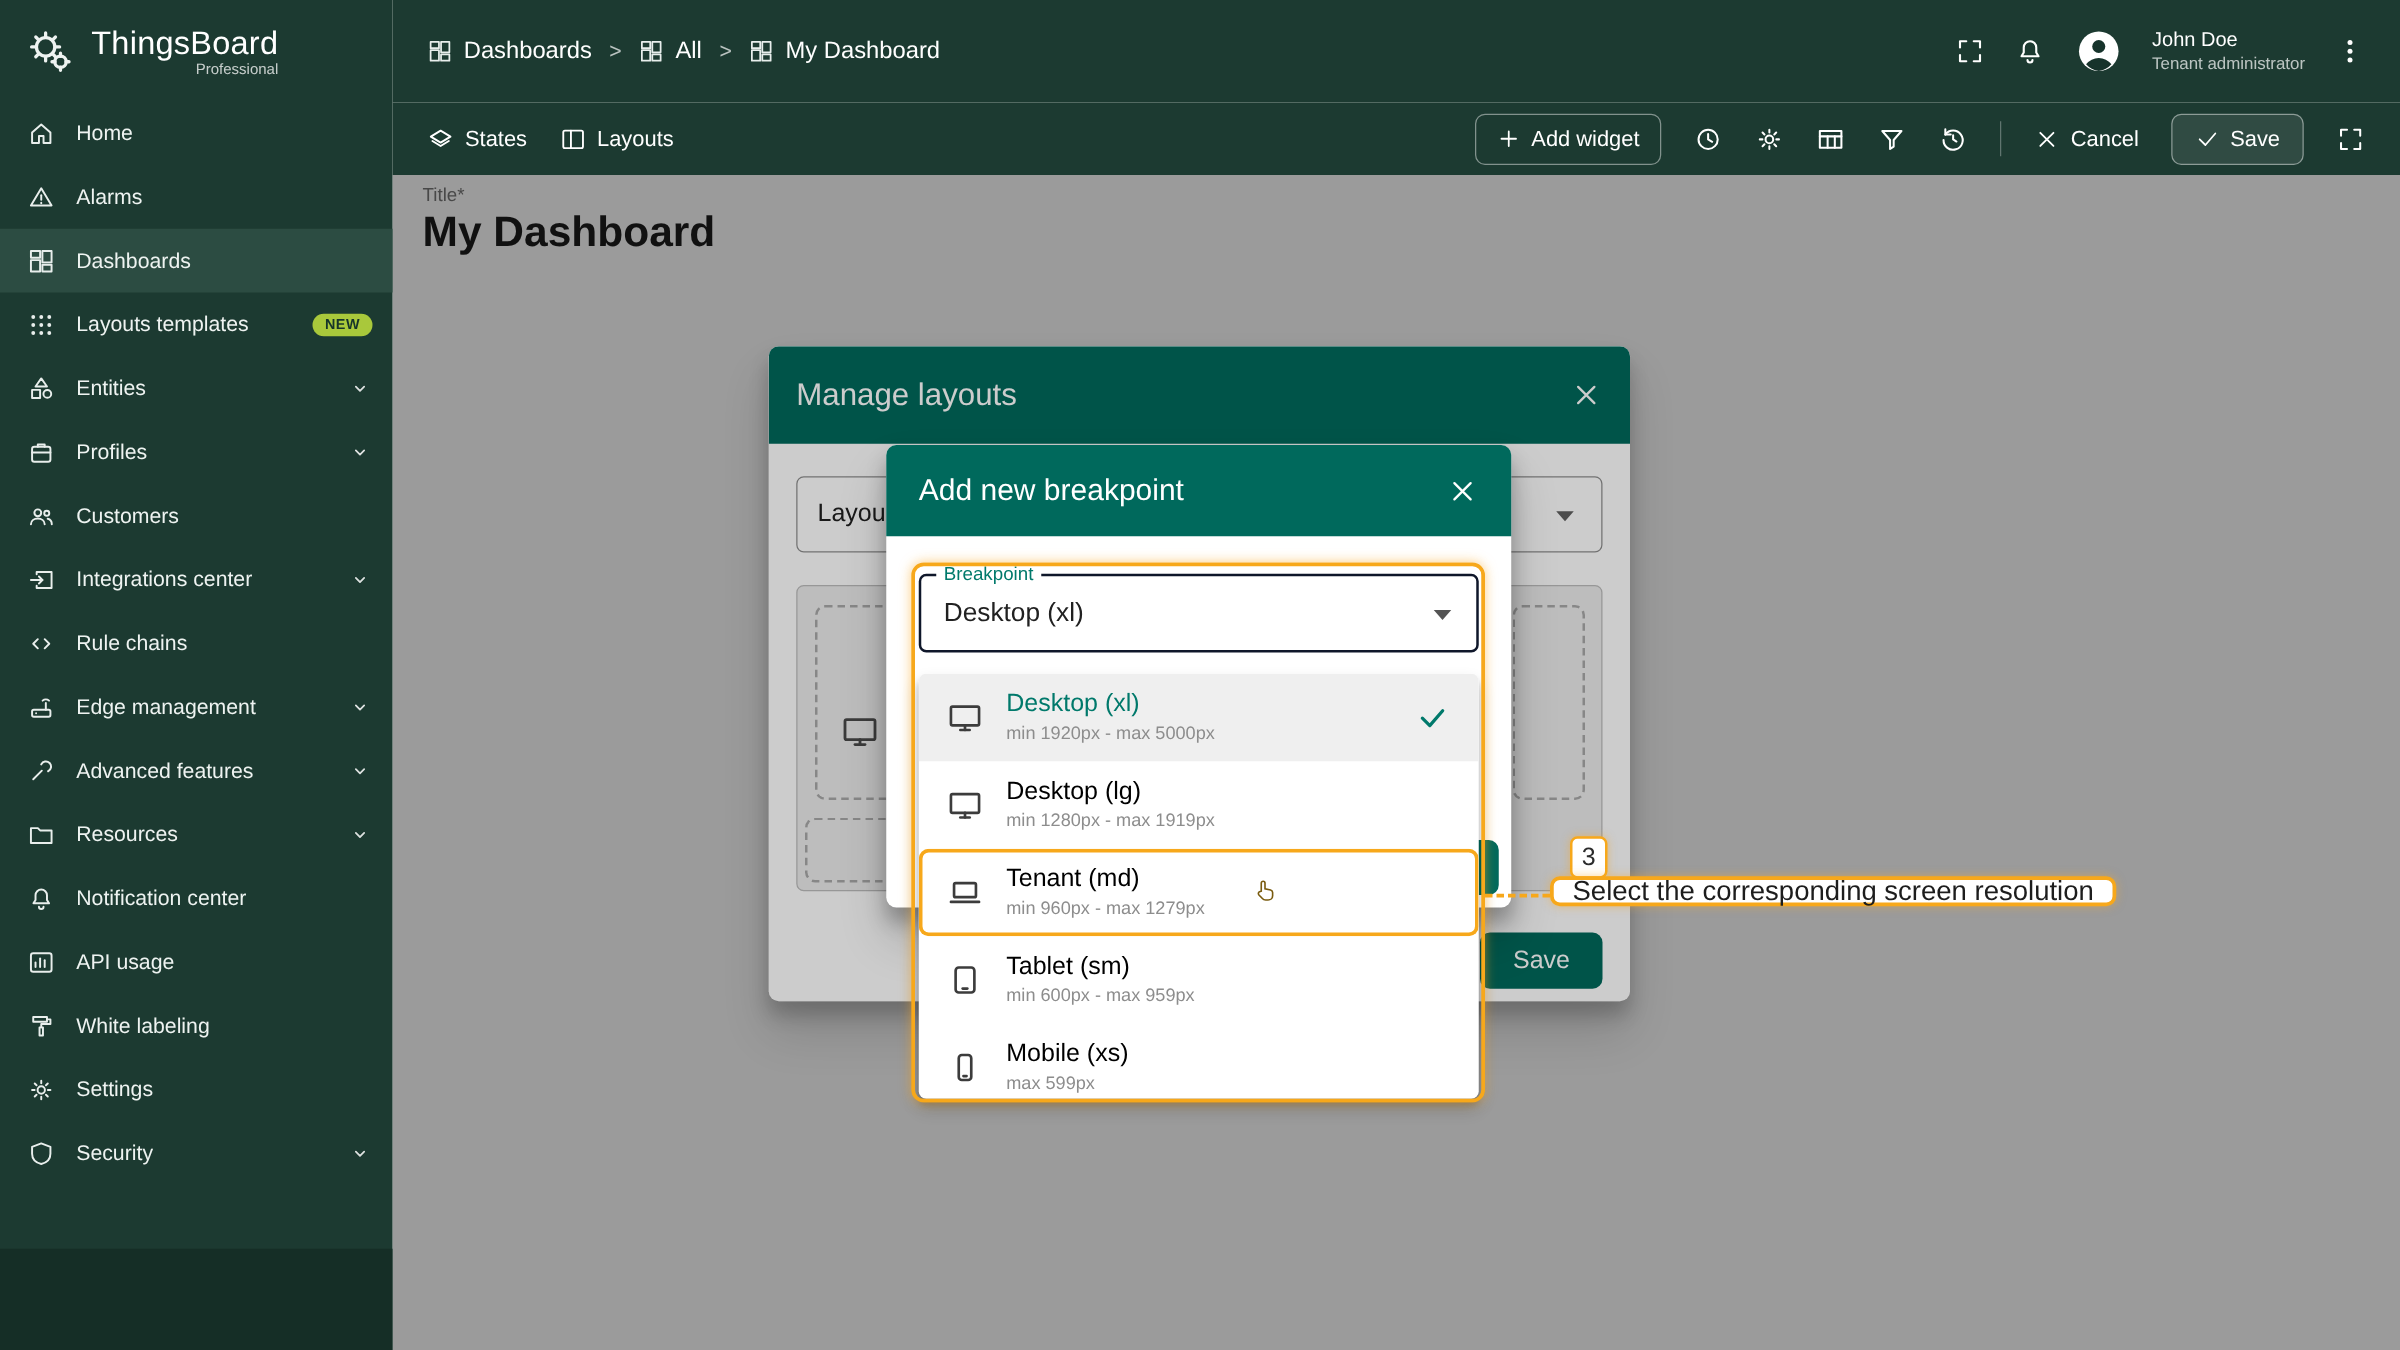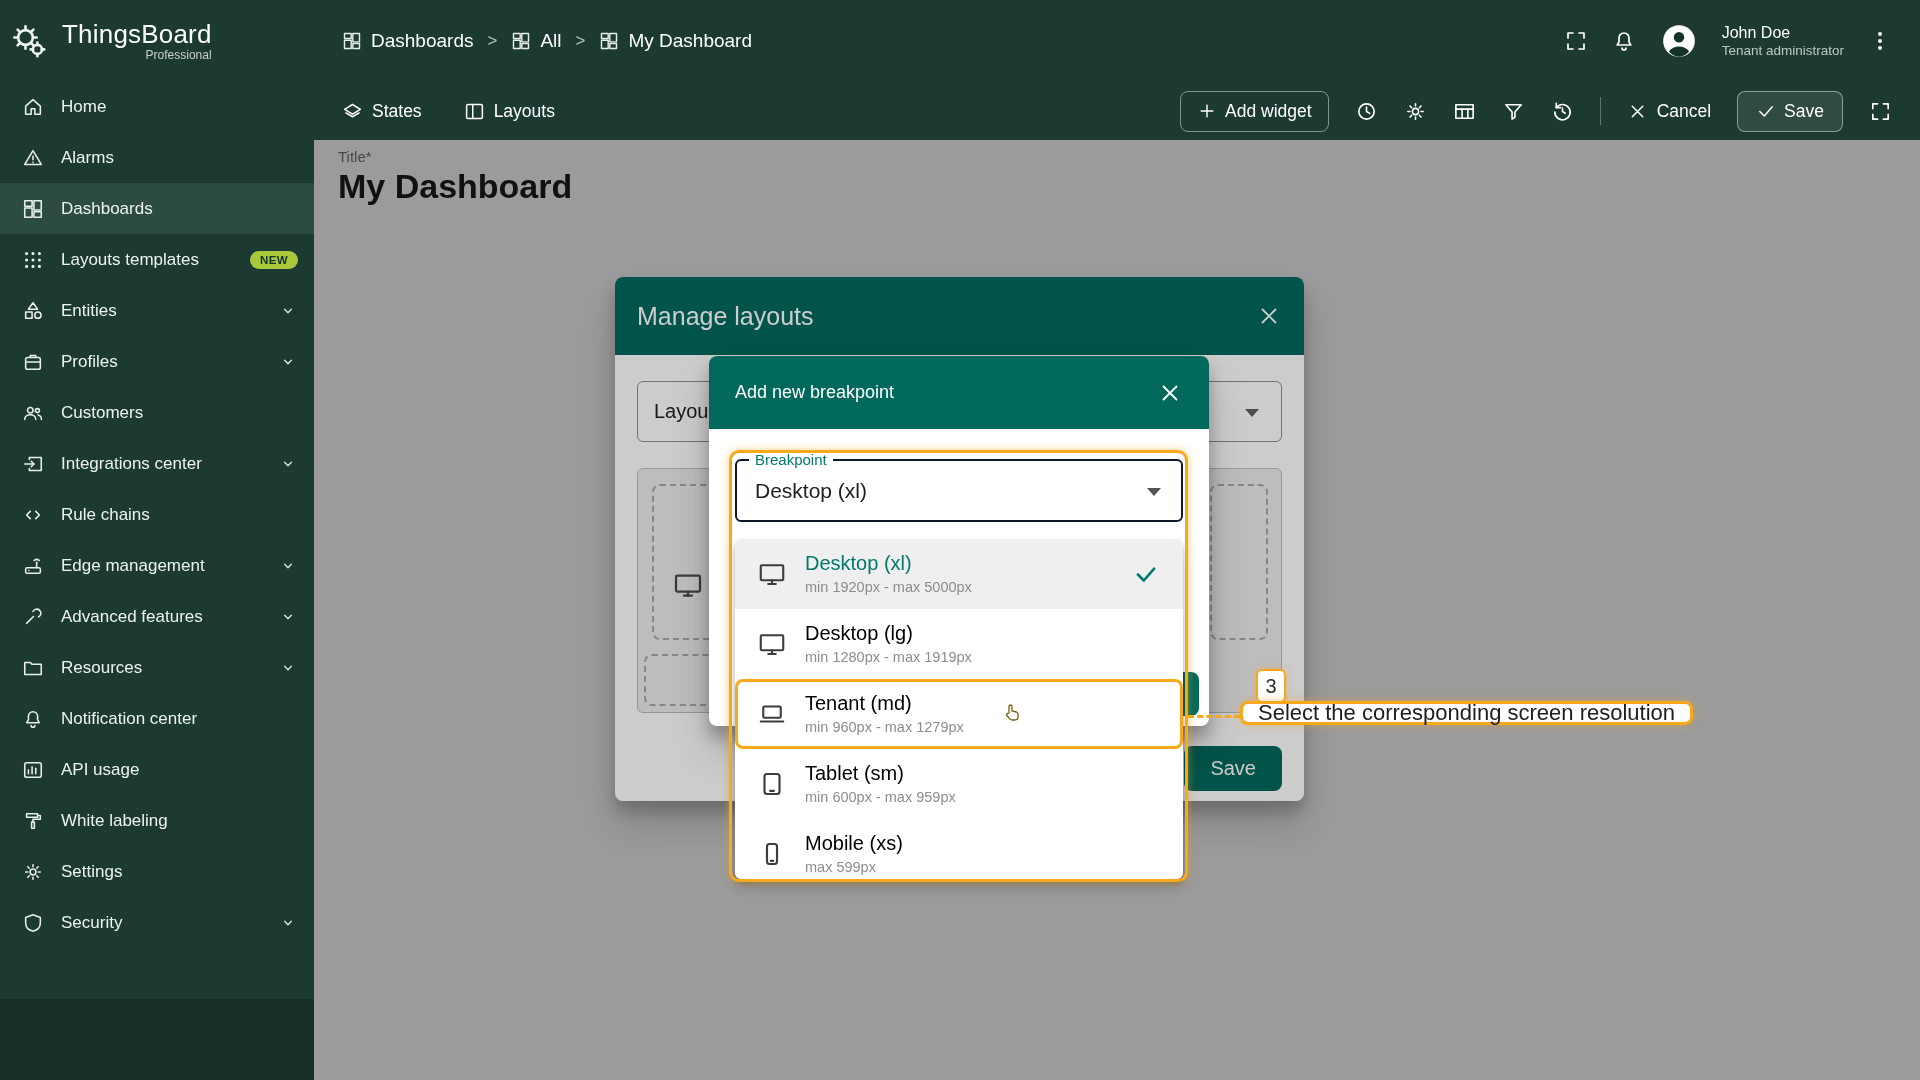--- a/index.html
+++ b/index.html
@@ -8,21 +8,21 @@
     font-family: "Liberation Sans", "DejaVu Sans", sans-serif;
     background: #fafafa; position: relative; cursor: default;
   }
   .ic { fill: none; stroke: currentColor; stroke-width: 1.7; stroke-linecap: round; stroke-linejoin: round; }
 
   
   .sidebar {
     position: absolute; left: 0; top: 0; width: 314px; height: 1080px;
     background: #1c3a31; color: #eef3f1; z-index: 10; display: flex; flex-direction: column;
   }
-  .logo-row { height: 81px; display: flex; align-items: center; gap: 12px; padding: 0 8px; flex: none; }
+  .logo-row { height: 81px; display: flex; align-items: center; gap: 12px; padding: 0 19px; flex: none; }
   .logo-text { display: flex; flex-direction: column; }
   .logo-name { font-size: 26px; font-weight: 500; color: #fff; letter-spacing: .2px; }
   .logo-edition { font-size: 12px; color: rgba(255,255,255,.75); align-self: flex-end; margin-top: -2px; }
   .nav { flex: none; }
   .nav-item { display: flex; align-items: center; height: 51px; padding: 0 16px 0 22px; gap: 17px; font-size: 17px; }
   .nav-item.active { background: #2c4c42; }
   .nav-item svg.mi { width: 22px; height: 22px; flex: none; color: #e8eeec; }
   .nav-label { white-space: nowrap; }
   .chev { margin-left: auto; width: 20px; height: 20px; color: rgba(255,255,255,.85); flex: none; }
   .badge-new { margin-left: auto; background: #a9c83b; color: #15332a; font-size: 11.5px; font-weight: 700;
@@ -42,21 +42,21 @@
   .hdr-icon { width: 24px; height: 24px; color: #fff; }
   .user-block { display: flex; flex-direction: column; line-height: 1.25; }
   .user-name { font-size: 16px; color: #fff; }
   .user-role { font-size: 13.5px; color: rgba(255,255,255,.7); }
 
   
   .edit-toolbar {
     position: absolute; left: 314px; top: 82px; right: 0; height: 58px;
     background: #1c3a31; color: #fff; display: flex; align-items: center; padding: 0 28px; z-index: 9;
   }
-  .tb-left { display: flex; align-items: center; gap: 42px; justify-content: space-between; }
+  .tb-left { display: flex; align-items: center; gap: 26px; justify-content: space-between; }
   .tb-text-btn { display: flex; align-items: center; gap: 9px; font-size: 17.5px; color: #fff; background: none; border: none; font-family: inherit; }
   .tb-text-btn svg { width: 21px; height: 21px; }
   .tb-right { margin-left: auto; display: flex; align-items: center; gap: 26px; }
   .tb-outline-btn { display: flex; align-items: center; gap: 8px; padding: 9px 16px; font-size: 17.5px; color: #fff;
     background: transparent; border: 1px solid rgba(255,255,255,.45); border-radius: 8px; font-family: inherit; }
   .tb-save-btn { display: flex; align-items: center; gap: 8px; padding: 9px 18px; font-size: 17.5px; color: #fff;
     background: rgba(255,255,255,.09); border: 1px solid rgba(255,255,255,.45); border-radius: 8px; font-family: inherit; }
   .tb-icon { width: 23px; height: 23px; color: #fff; }
   .tb-divider { width: 1px; height: 28px; background: rgba(255,255,255,.3); }
 
@@ -98,21 +98,21 @@
     padding: 11px 26px; font-weight: 500; font-family: inherit; }
 
   
   .bp-dialog {
     position: absolute; left: 709px; top: 356px; width: 500px; height: 370px;
     background: #fff; border-radius: 8px; z-index: 30;
     box-shadow: 0 11px 15px rgba(0,0,0,.25), 0 24px 38px rgba(0,0,0,.18);
   }
   .bp-header { height: 73px; background: #00695c; color: #fff; display: flex; align-items: center;
     padding: 0 26px; border-radius: 8px 8px 0 0; }
-  .bp-title { font-size: 18px; font-weight: 500; }
+  .bp-title { font-size: 24px; font-weight: 500; }
   .bp-field { position: absolute; left: 26px; top: 103px; width: 448px; height: 63px;
     border: 2px solid #0f172a; border-radius: 6px; background: #fff; }
   .bp-field-label { position: absolute; top: -10px; left: 12px; background: #fff; padding: 0 6px;
     font-size: 15px; color: #00796b; }
   .bp-field-value { position: absolute; left: 18px; top: 50%; transform: translateY(-50%);
     font-size: 21px; color: #212121; }
   .caret-dark { position: absolute; right: 20px; top: 50%; margin-top: -3px;
     border-left: 7px solid transparent; border-right: 7px solid transparent; border-top: 8px solid #545454; }
   .bp-add-fragment { position: absolute; top: 316px; right: 10px; width: 110px; height: 44px;
     background: #00695c; border: none; border-radius: 8px; }

